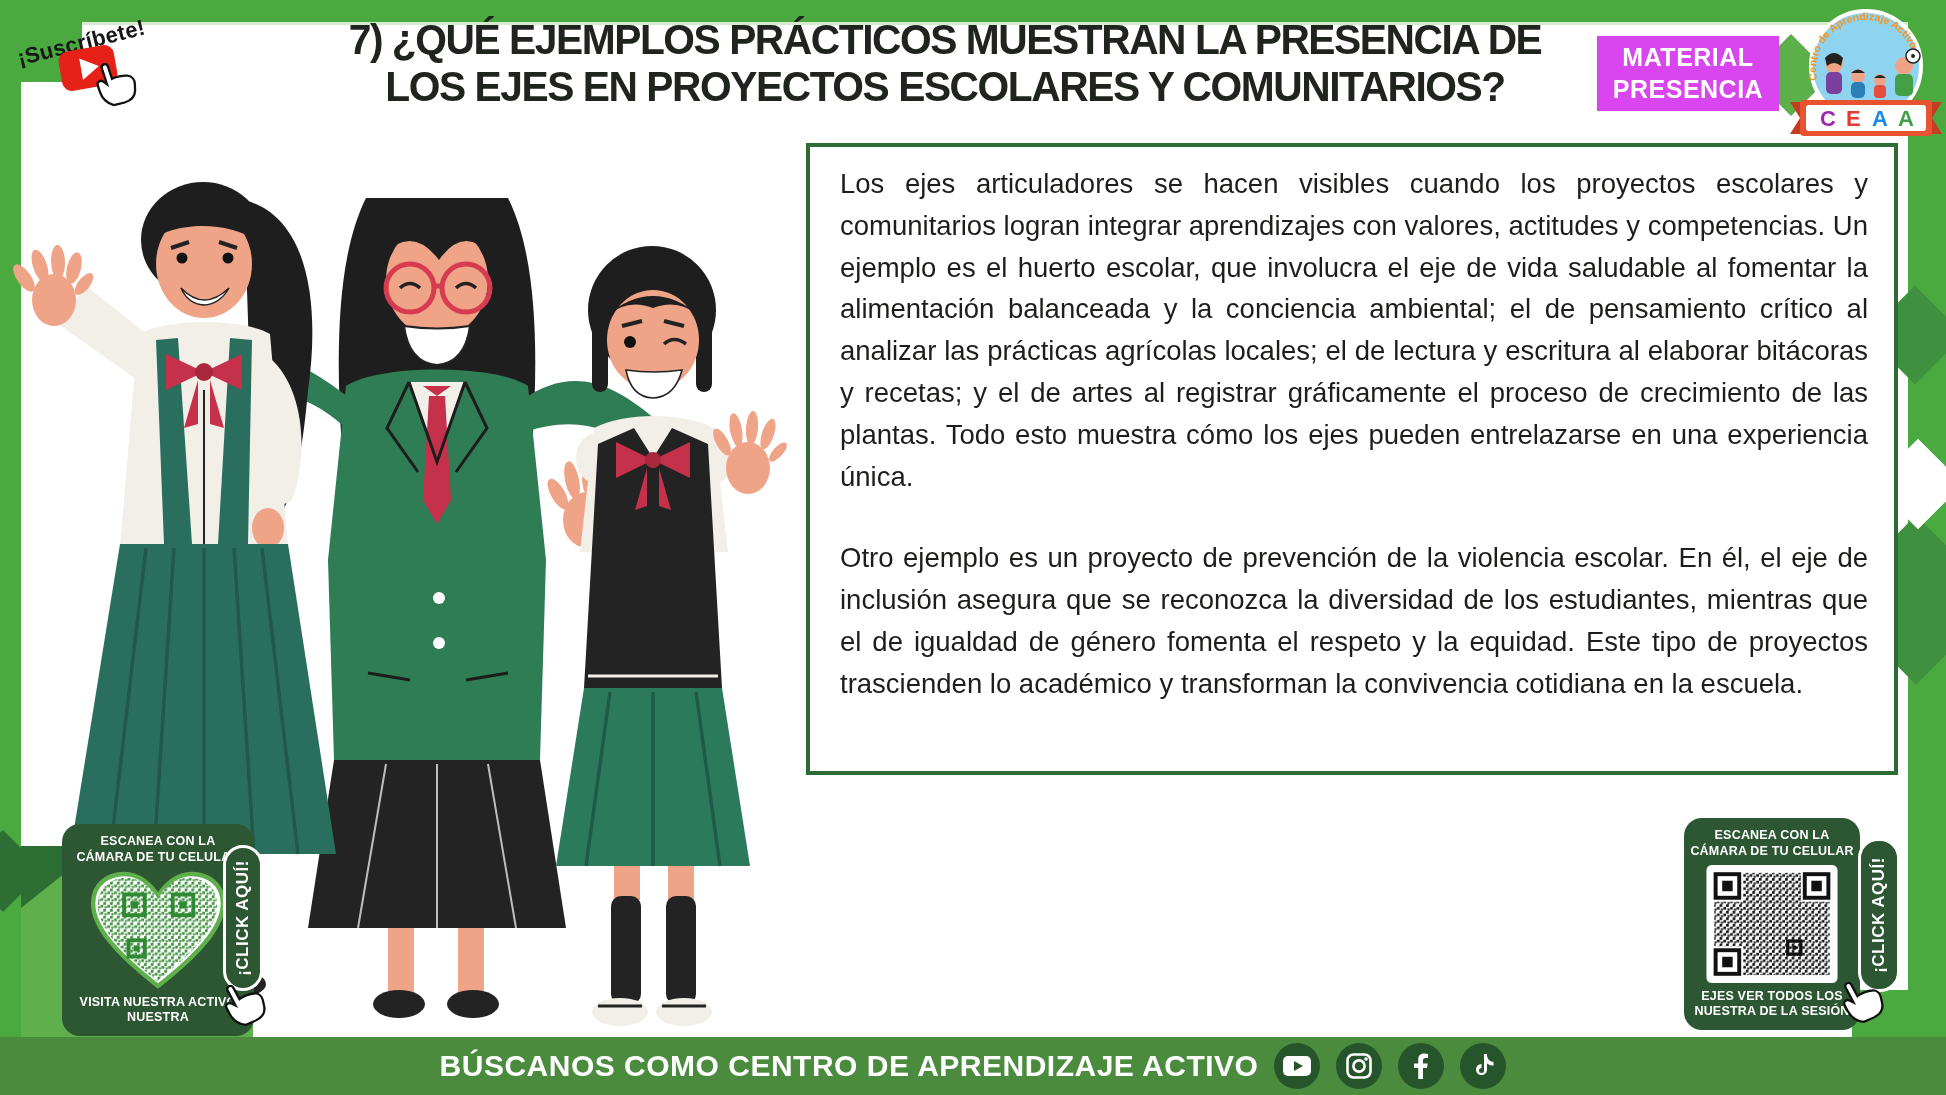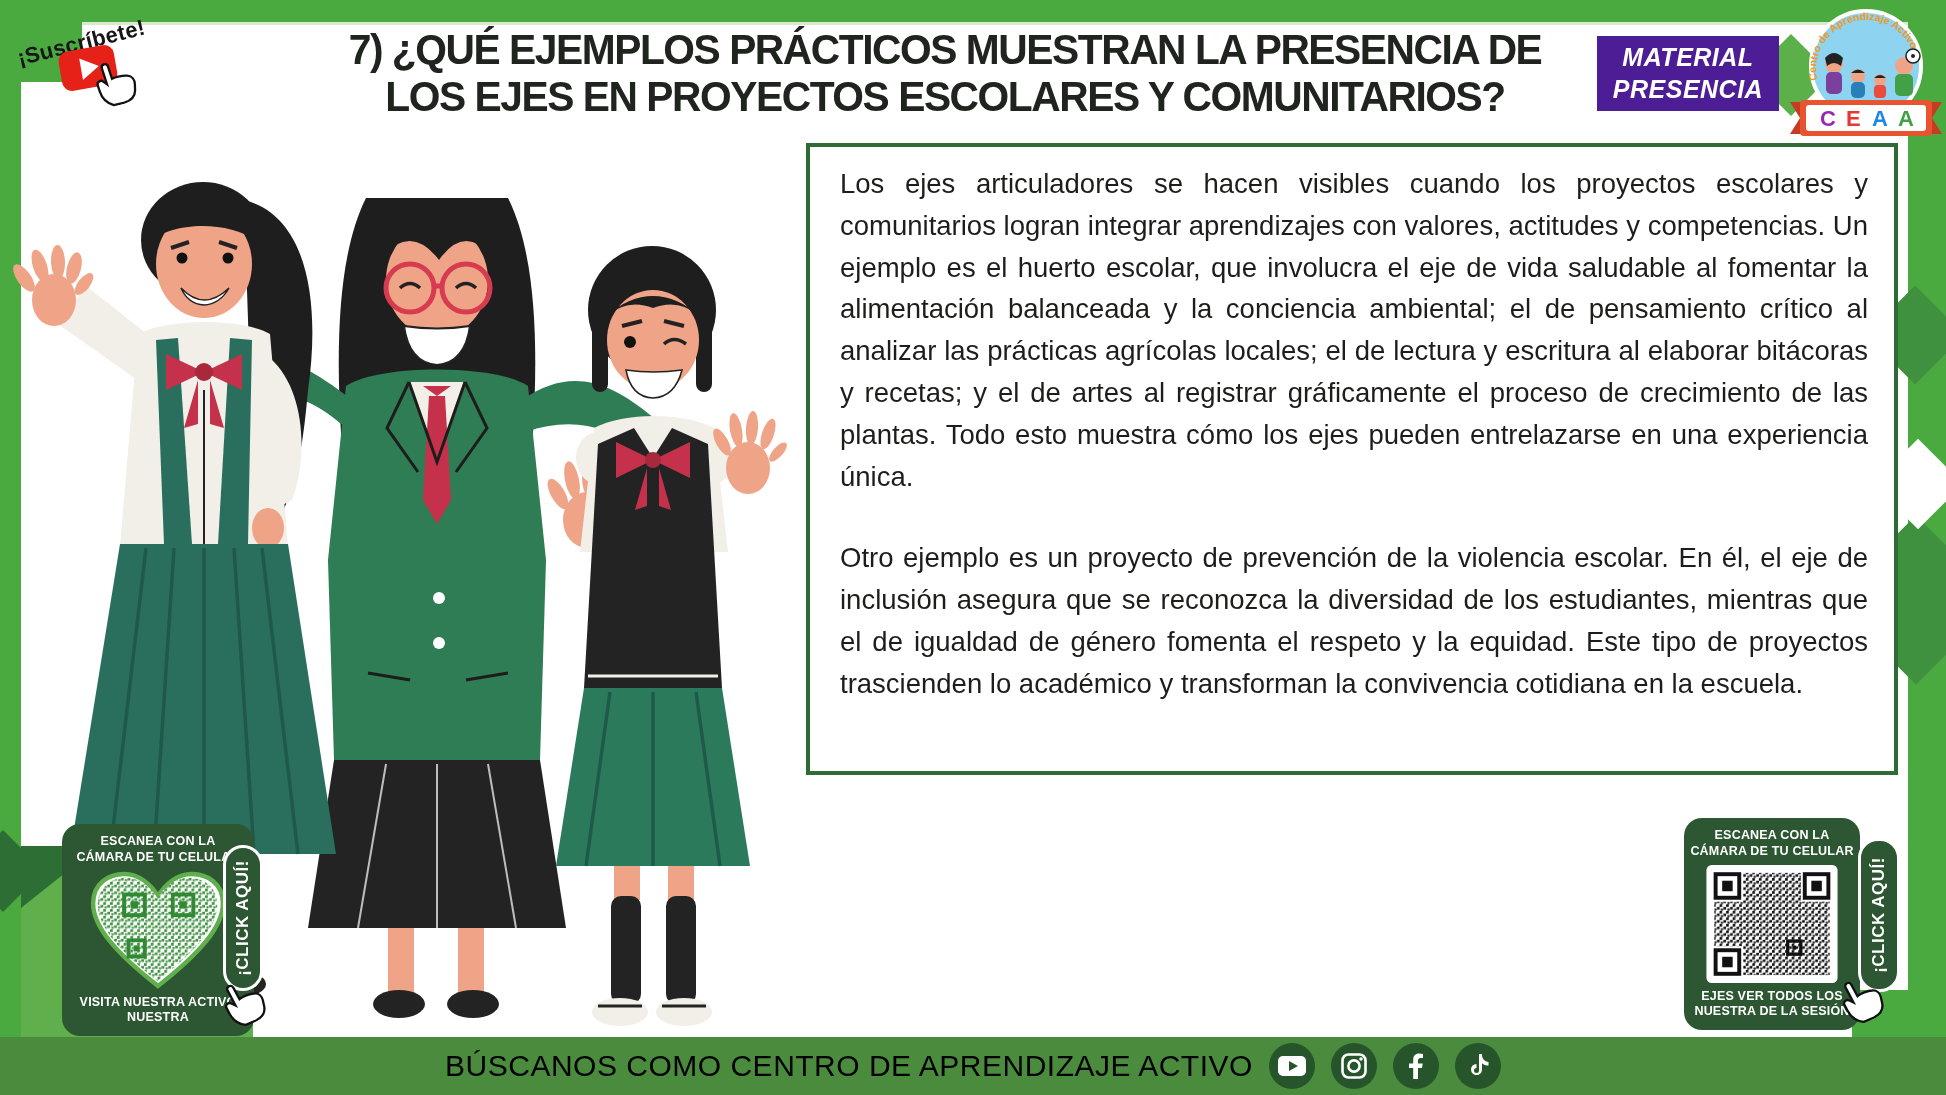--- a/index.html
+++ b/index.html
@@ -27,29 +27,29 @@
   
   .subscribe-label{left:16px;top:30px;font-size:22px;font-weight:bold;color:#161616;
     transform:rotate(-14deg);letter-spacing:0.3px;}
   .yt-play{left:60px;top:48px;width:56px;height:40px;background:#E62117;border-radius:10px;
     transform:rotate(-10deg);display:flex;align-items:center;justify-content:center;}
   .yt-play .tri{width:0;height:0;border-left:18px solid #ffffff;border-top:11px solid transparent;border-bottom:11px solid transparent;margin-left:4px;}
   .hand{width:44px;height:48px;}
   .hand-subscribe{left:92px;top:58px;transform:rotate(-18deg);}
 
   
-  .title{left:300px;top:26px;width:1290px;text-align:center;color:#20241f;
+  .title{left:300px;top:16px;width:1290px;text-align:center;color:#20241f;
     font-weight:bold;font-size:42px;line-height:1.12;letter-spacing:-1.5px;}
   .title span{display:block;transform:scaleX(0.97);}
 
   
   .badge-chevron{left:1762px;top:46px;width:58px;height:58px;background:#5BB04A;transform:rotate(45deg);}
-  .badge{left:1597px;top:36px;width:182px;height:75px;background:#4c1d95;color:#fff;
+  .badge{left:1597px;top:36px;width:182px;height:75px;background:#d946ef;color:#fff;
     display:flex;flex-direction:column;align-items:center;justify-content:center;
-    font-weight:bold;font-size:25px;line-height:1.25;letter-spacing:0.5px;font-style:italic;}
+    font-weight:bold;font-size:25px;line-height:1.25;letter-spacing:0.5px;}
   .logo{left:1786px;top:6px;width:160px;height:132px;}
 
   
   .students{left:6px;top:128px;width:792px;height:910px;}
 
   
   .textbox{left:806px;top:143px;width:1092px;height:632px;background:#ffffff;
     border:4px solid #2E6B35;box-sizing:border-box;padding:16px 26px 0 22px;
     color:#1d1d1b;font-size:27.5px;line-height:1.52;text-align:justify;}
   .textbox p{margin:0 0 40px 8px;}
@@ -66,21 +66,21 @@
     display:flex;align-items:center;justify-content:center;}
   .click-pill span{writing-mode:vertical-rl;transform:rotate(180deg);white-space:nowrap;}
   .click-left{left:223px;top:845px;width:34px;height:140px;}
   .click-right{left:1858px;top:838px;width:36px;height:148px;}
   .hand-click-left{left:220px;top:978px;transform:rotate(-28deg);}
   .hand-click-right{left:1838px;top:975px;transform:rotate(-28deg);}
 
   
   .footer{left:0;top:1037px;width:1946px;height:58px;background:#4A8B3E;
     display:flex;align-items:center;justify-content:center;gap:16px;}
-  .footer-text{color:#000000;font-weight:normal;font-size:30px;letter-spacing:0.5px;}
+  .footer-text{color:#ffffff;font-weight:bold;font-size:30px;letter-spacing:0.5px;}
   .soc{width:46px;height:46px;border-radius:50%;background:#27552B;
     display:flex;align-items:center;justify-content:center;}
 </style>
 </head>
 <body>
 
 <div class="abs frame-top"></div>
 <div class="abs frame-left"></div>
 <div class="abs frame-right"></div>
 <div class="abs corner-tl"></div>

